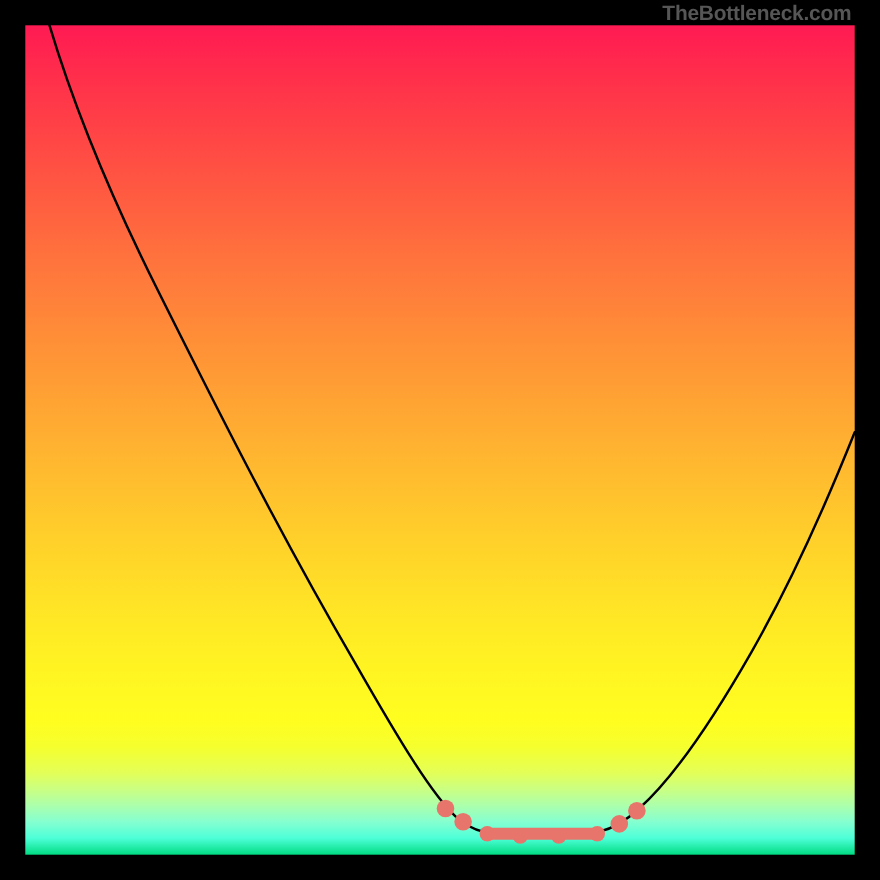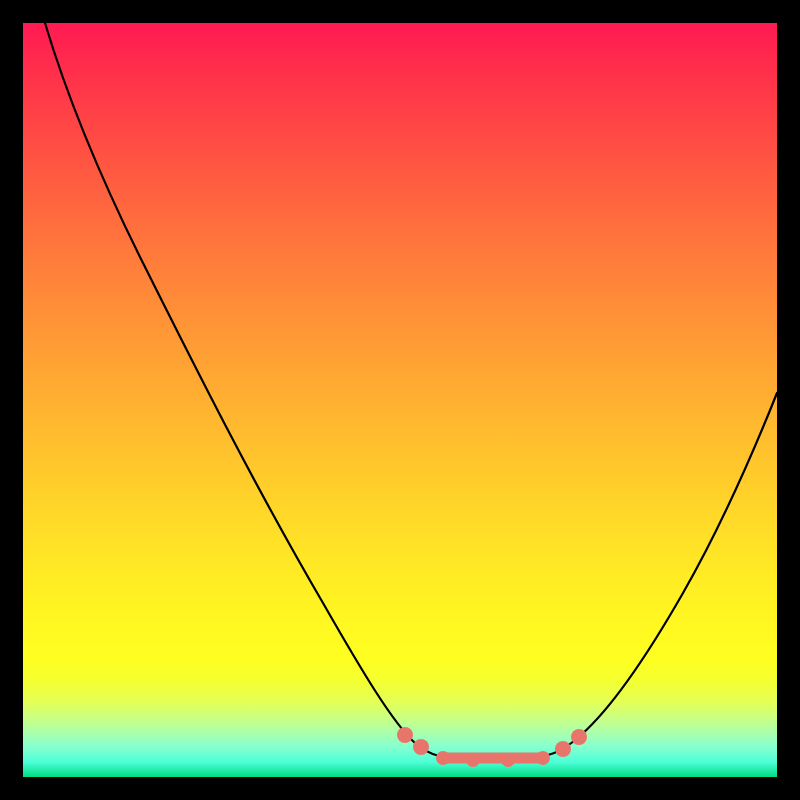--- a/index.html
+++ b/index.html
@@ -95,13 +95,14 @@
       <circle class="dot" cx="382" cy="712" r="8"></circle>
       <circle class="dot" cx="398" cy="724" r="8"></circle>
       <circle class="dot" cx="420" cy="735" r="7"></circle>
       <circle class="dot" cx="450" cy="737" r="7"></circle>
       <circle class="dot" cx="485" cy="737" r="7"></circle>
       <circle class="dot" cx="520" cy="735" r="7"></circle>
       <circle class="dot" cx="540" cy="726" r="8"></circle>
       <circle class="dot" cx="556" cy="714" r="8"></circle>
     </svg>
   </div>
+  <div class="watermark">TheBottleneck.com</div>
 </div>
 
 </body></html>

